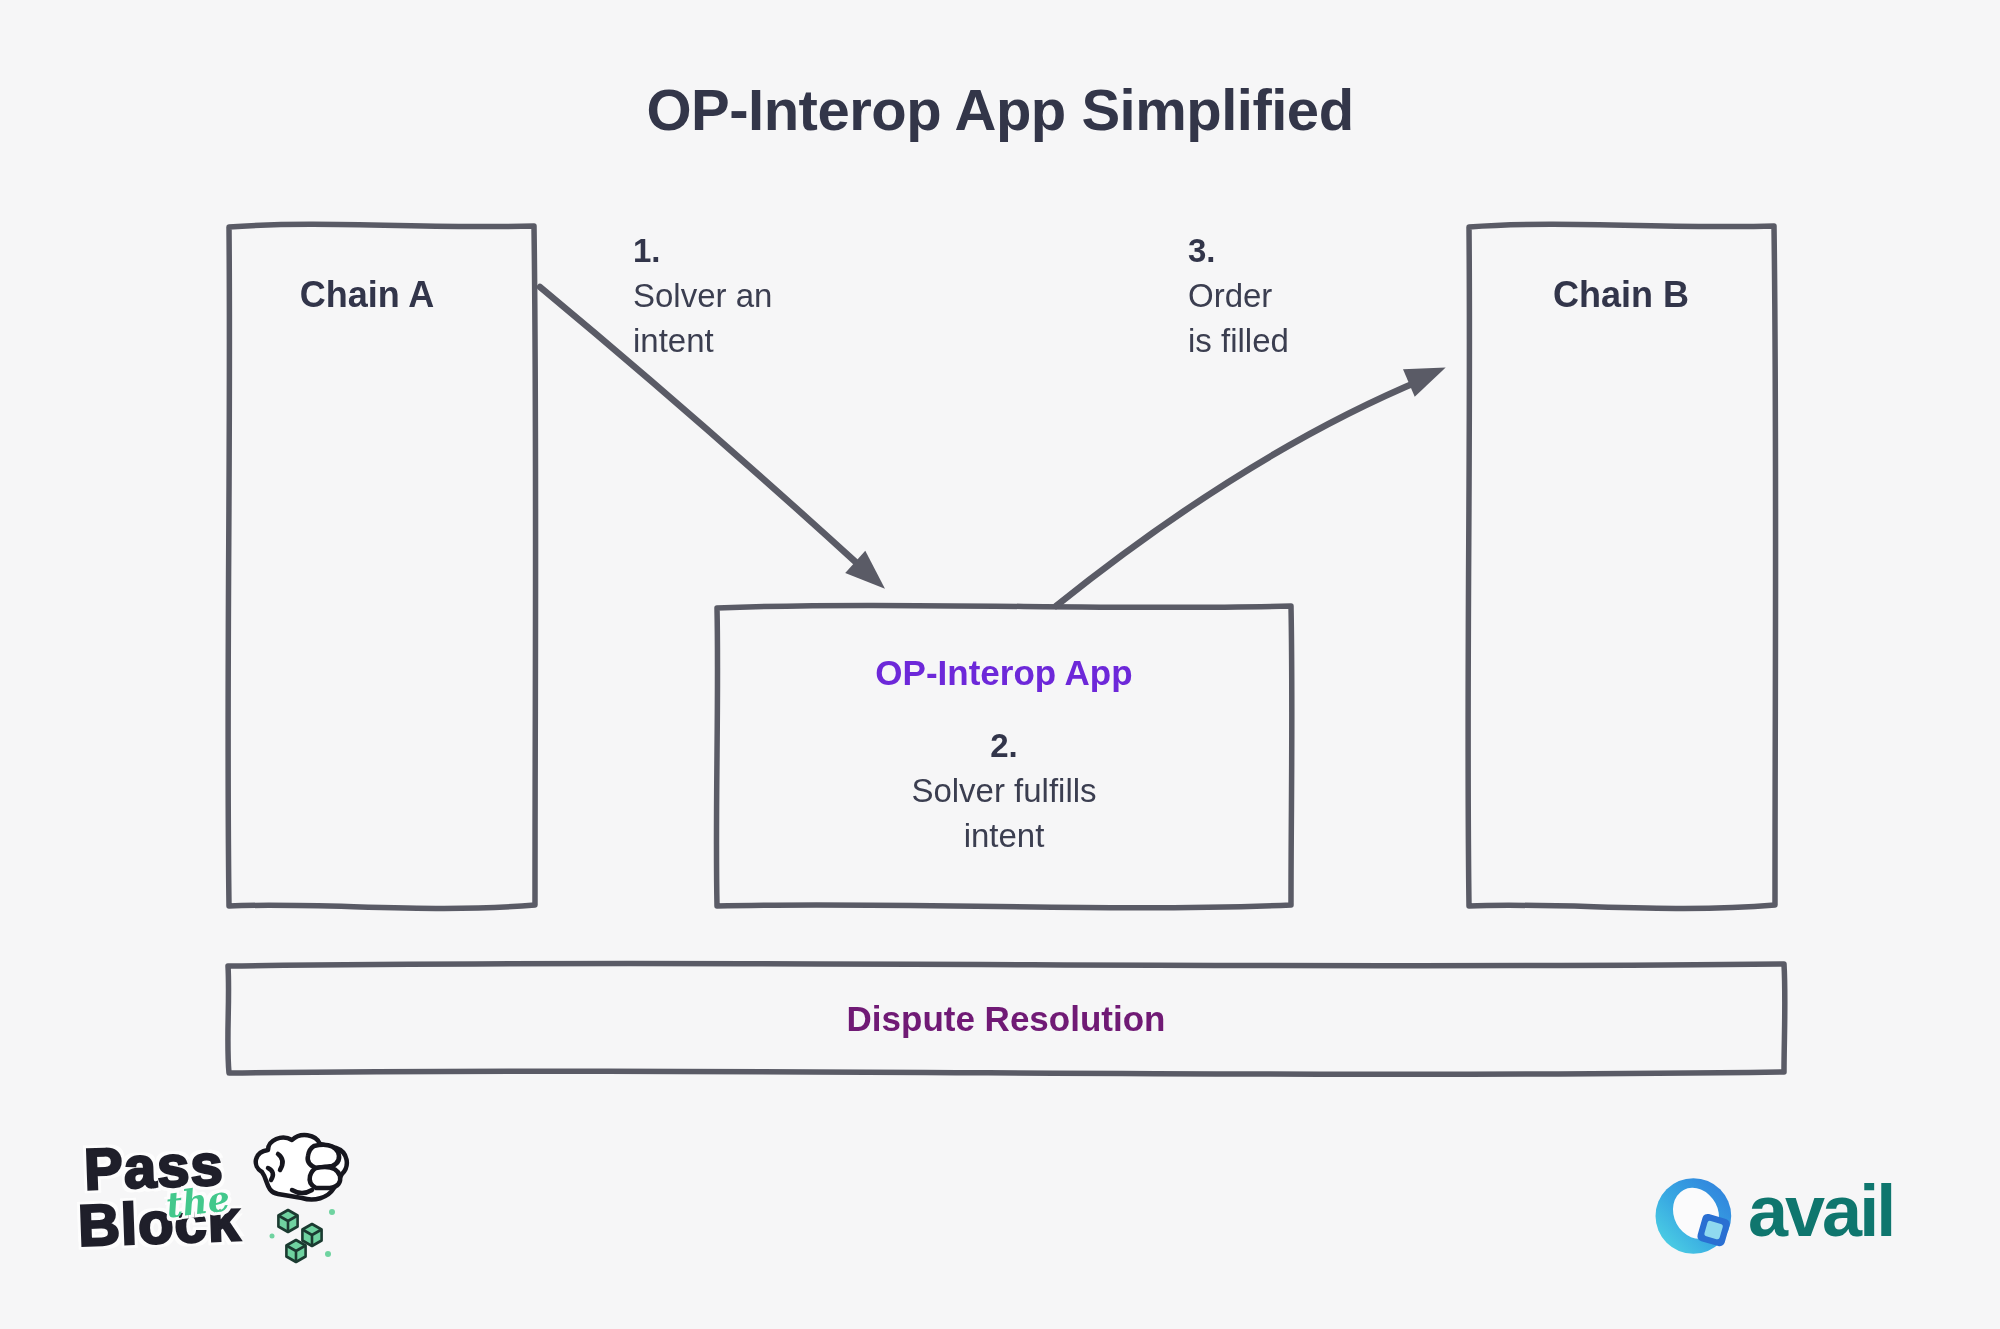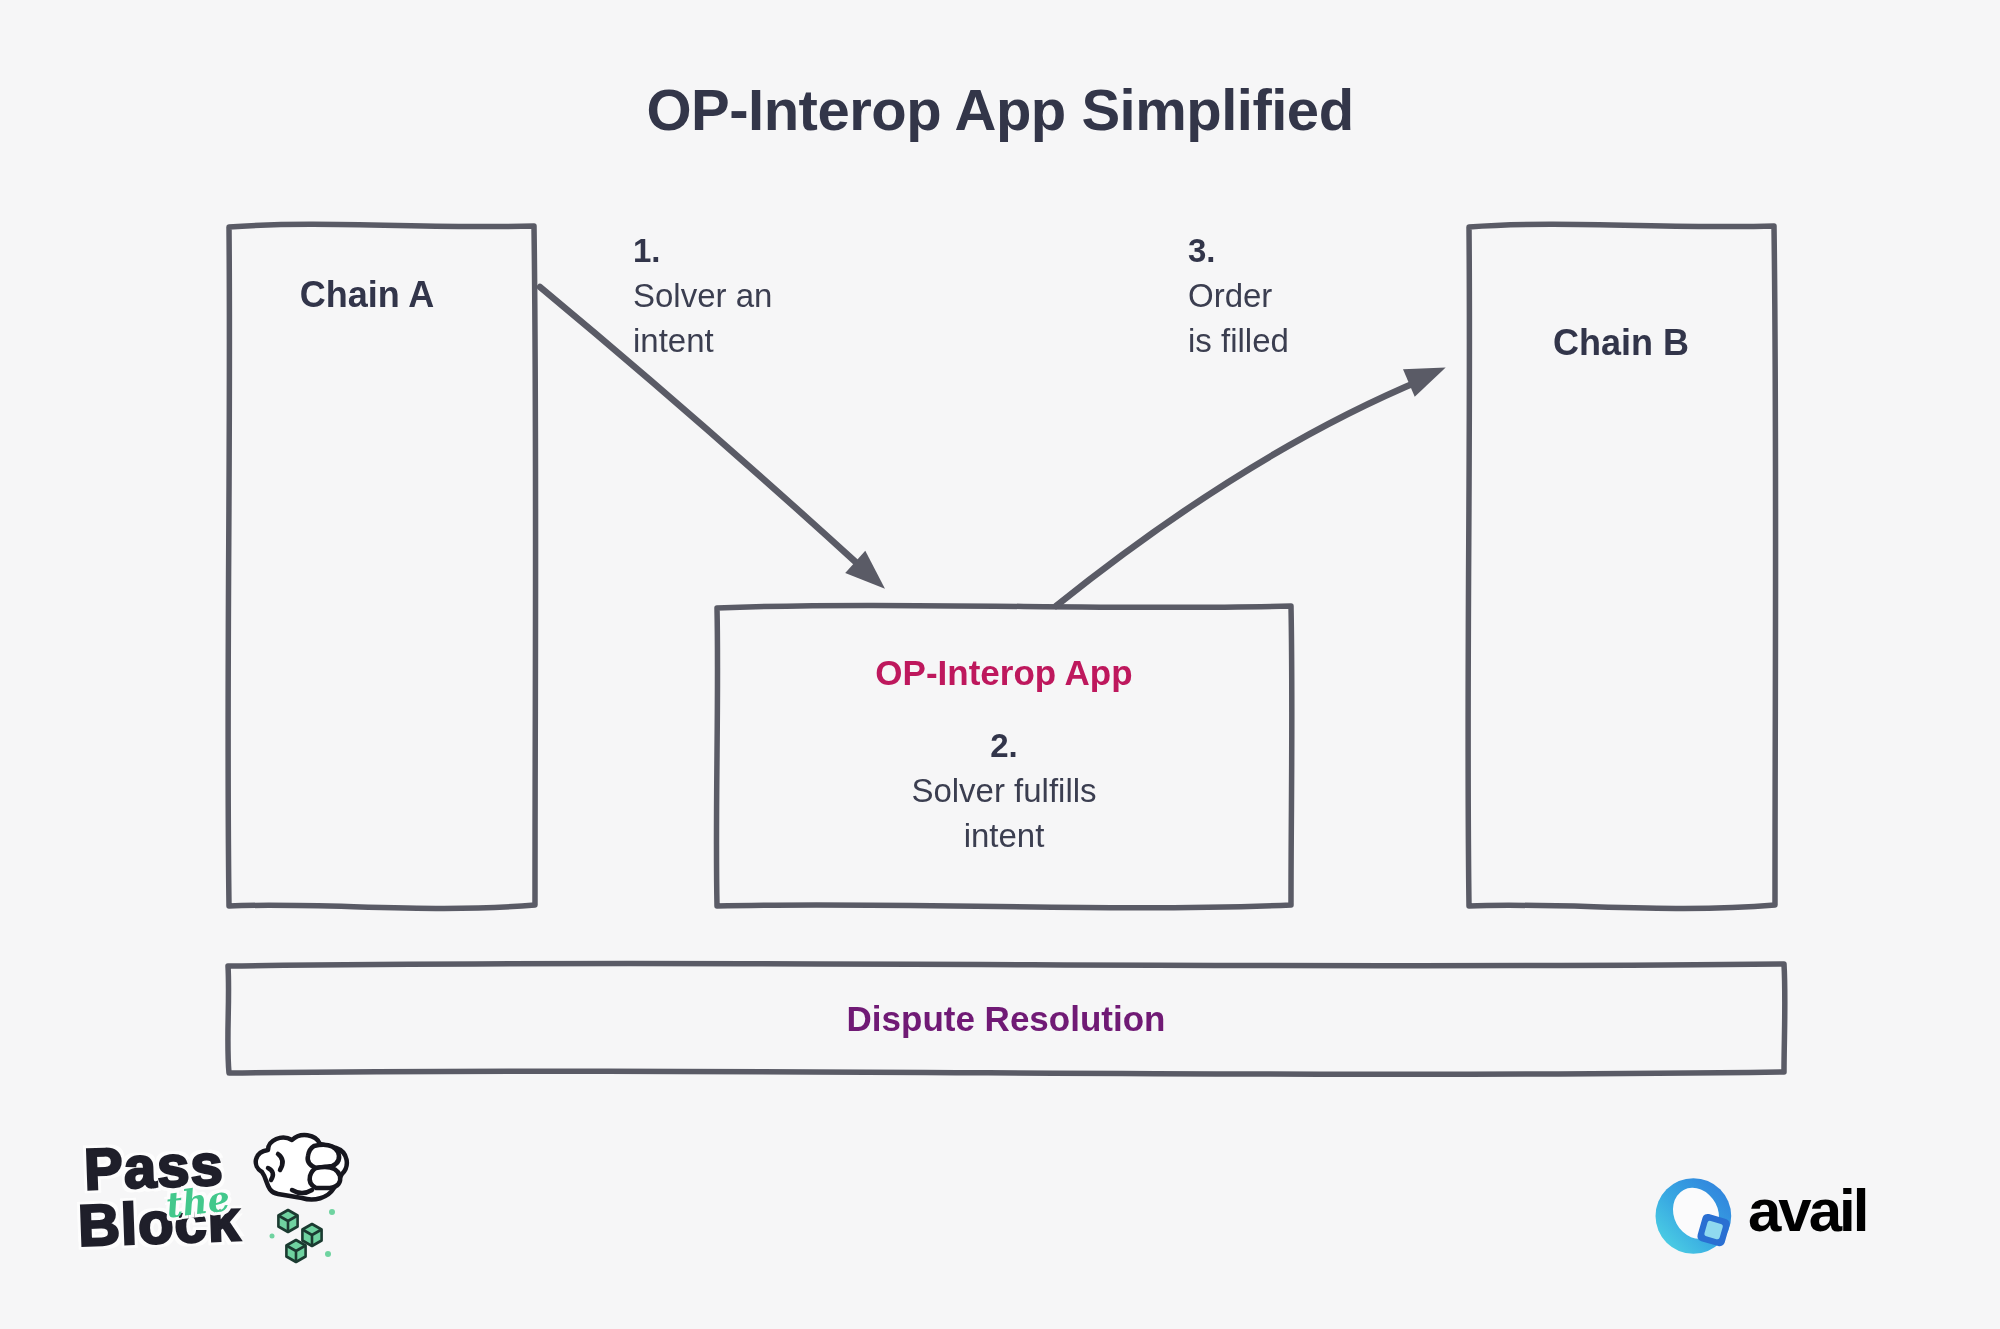--- a/index.html
+++ b/index.html
@@ -16,35 +16,35 @@
     color:#333649;
   }
 
   svg.layer{position:absolute;left:0;top:0;width:2000px;height:1329px;}
 
   .box-label{
     position:absolute;text-align:center;
     font-size:36px;font-weight:700;color:#32354a;
   }
   .chain-a-label{left:211px;top:274px;width:312px;}
-  .chain-b-label{left:1465px;top:274px;width:312px;margin-top:48px;}
+  .chain-b-label{left:1465px;top:274px;width:312px;}
 
   .step{
     position:absolute;font-size:33px;line-height:45px;color:#3b3e50;
   }
   .step .num{font-weight:700;color:#32354a;}
   .step .lines{white-space:pre-line;}
   .step-1{left:633px;top:228px;}
   .step-3{left:1188px;top:228px;}
 
   .app-content{
     position:absolute;left:714px;top:650px;width:580px;
     text-align:center;font-size:33px;line-height:45px;color:#3b3e50;
   }
-  .app-title{font-size:35px;font-weight:700;color:#be185d;margin:0 0 28px 0;}
+  .app-title{font-size:35px;font-weight:700;color:#6d28d9;margin:0 0 28px 0;}
   .app-content .num{font-weight:700;color:#32354a;}
   .app-content .lines{white-space:pre-line;}
 
   .dispute-label{
     position:absolute;left:225px;top:999px;width:1562px;text-align:center;
     font-size:35px;font-weight:700;color:#701a75;
   }
 
   
   .ptb{position:absolute;left:78px;top:1128px;width:300px;height:160px;}
@@ -62,22 +62,22 @@
     font-size:35px;color:#43c88c;transform:rotate(-7deg);line-height:35px;
     text-shadow:3px 3px 0 #fdfdfd,-3px 3px 0 #fdfdfd,3px -3px 0 #fdfdfd,-3px -3px 0 #fdfdfd;
   }
   .ptb svg{position:absolute;left:166px;top:4px;}
 
   
   .avail{position:absolute;left:1650px;top:1160px;width:320px;height:120px;}
   .avail svg{position:absolute;left:2px;top:12px;}
   .avail .word{
     position:absolute;left:98px;top:9px;
-    font-size:60px;line-height:84px;font-weight:800;letter-spacing:-3px;
-    color:#000000;
+    font-size:72px;line-height:84px;font-weight:800;letter-spacing:-3px;
+    color:#0f766e;
   }
 </style>
 </head>
 <body>
 
 <div class="canvas">
 
   <h1 class="title">OP-Interop App Simplified</h1>
 
   <svg class="layer" viewBox="0 0 2000 1329">

